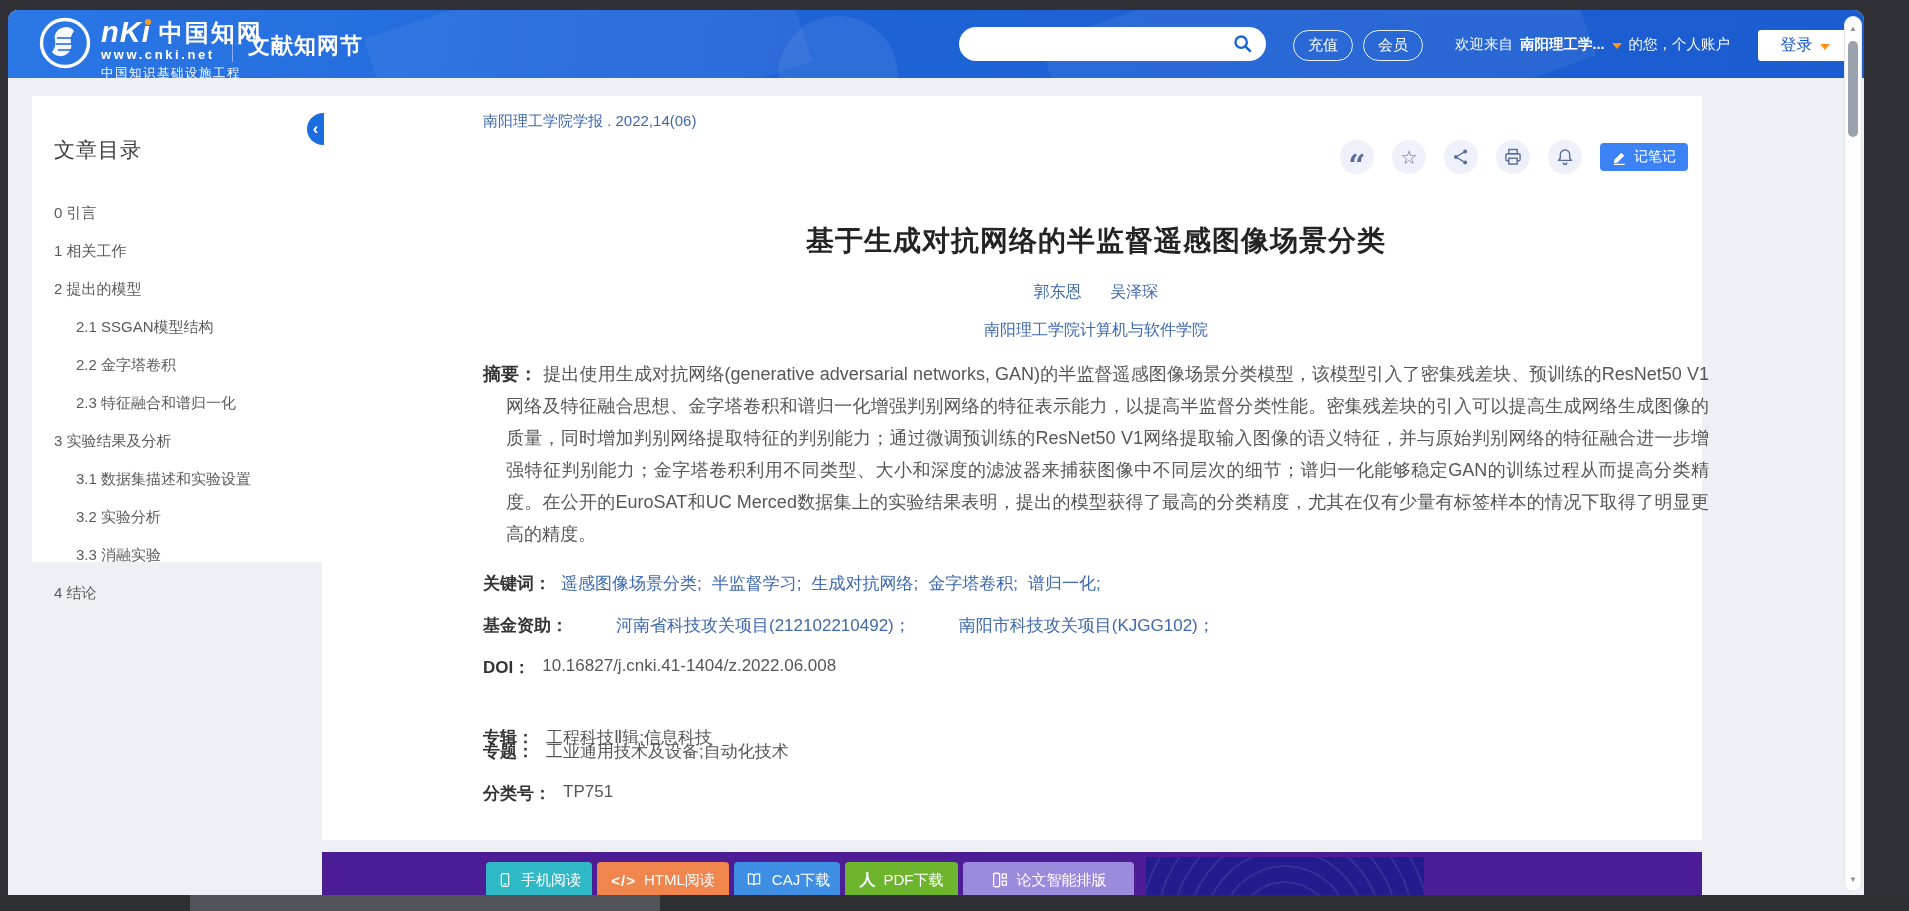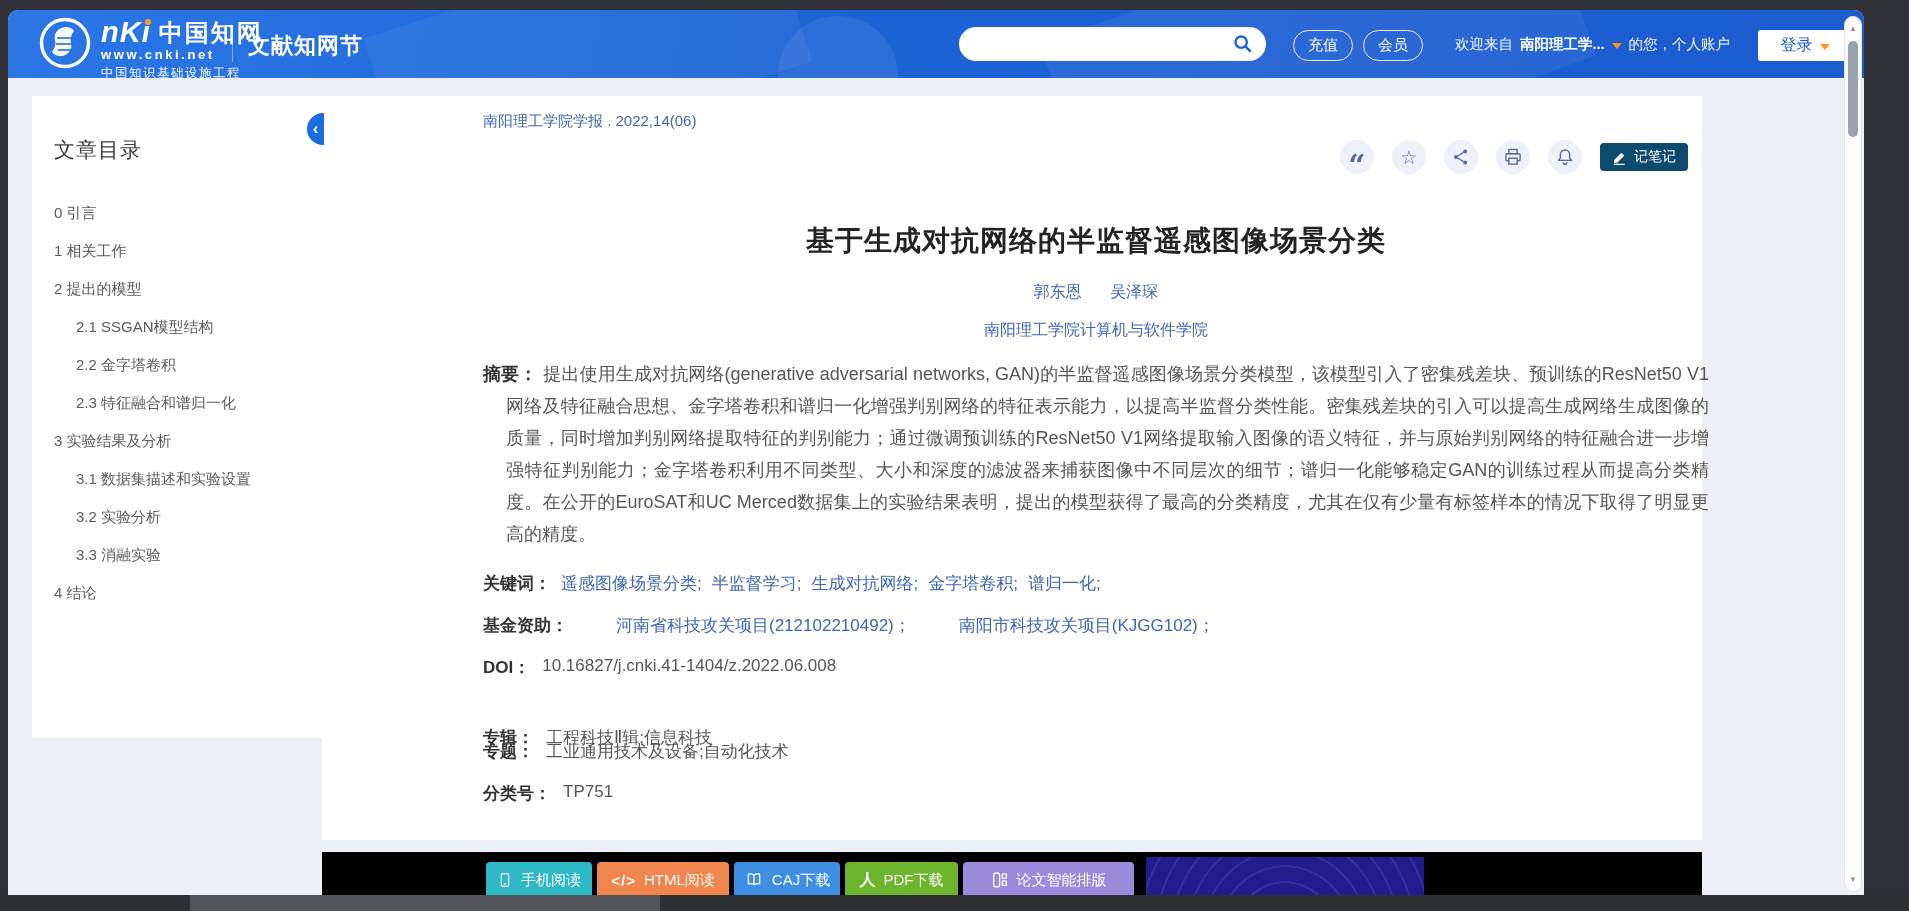--- a/index.html
+++ b/index.html
@@ -43,21 +43,21 @@
 
   .welcome { position:absolute; left:1447px; top:0; height:68px; display:flex; align-items:center; gap:7px;
              color:rgba(255,255,255,.95); font-size:14.5px; white-space:nowrap; }
   .welcome .org { font-weight:700; color:#fff; cursor:pointer; }
   .caret-down { width:0; height:0; border-left:5px solid transparent; border-right:5px solid transparent;
                 border-top:6px solid #ff9318; display:inline-block; margin-top:3px; }
   .login-btn { position:absolute; left:1750px; top:20px; width:94px; height:31px; background:#fff; border-radius:3px;
                display:flex; align-items:center; justify-content:center; gap:7px; color:#1757c5; font-size:16px; cursor:pointer; }
 
   
-  .toc-card { position:absolute; left:24px; top:86px; width:290px; height:642px; background:#fff; }
+  .toc-card { position:absolute; left:24px; top:86px; width:290px; height:466px; background:#fff; }
   .toc-title { margin:40px 0 0 22px; font-size:21px; color:#3c3c3c; letter-spacing:1px; }
   .toc-list { list-style:none; margin-top:30px; }
   .toc-list li { height:38px; line-height:38px; font-size:15px; color:#5a5a5a; padding-left:22px; cursor:pointer; overflow:hidden; white-space:nowrap; }
   .toc-list li.lvl2 { padding-left:44px; }
 
   .collapse-btn { position:absolute; left:299px; top:103px; width:17px; height:32px; background:#1a6ce0;
                   border-radius:16px 0 0 16px; color:#fff; display:flex; align-items:center; justify-content:center;
                   font-size:17px; font-weight:700; cursor:pointer; z-index:3; }
 
   
@@ -79,21 +79,21 @@
   .abstract { position:absolute; left:161px; top:262px; width:1226px; padding-left:23px; text-indent:-23px;
               font-size:18px; line-height:32px; color:#565656; text-align:justify; }
   .abstract b { color:#333; margin-right:6px; }
   .meta-row { position:absolute; left:161px; display:flex; gap:12px; font-size:17px; color:#565656; white-space:nowrap; }
   .meta-row b { color:#333; }
   .meta-row .blue { color:#3e68af; cursor:pointer; }
   .row-keywords { top:476px; gap:10px; } .row-funds { top:518px;gap:48px; } .row-doi { top:560px; }
   .row-album { top:630px; } .row-topic { top:644px; } .row-clc { top:686px; }
 
   
-  .footer-card { position:absolute; left:314px; top:842px; width:1380px; height:60px; background:#000000; }
+  .footer-card { position:absolute; left:314px; top:842px; width:1380px; height:60px; background:#4c1d95; }
   .action-btn { position:absolute; top:10px; height:36px; border-radius:4px; color:#fff; font-size:15px;
                 display:flex; align-items:center; justify-content:center; gap:8px; cursor:pointer; }
   .ab0 { left:164px; width:106px; } .ab1 { left:275px; width:132px; } .ab2 { left:412px; width:106px; }
   .ab3 { left:523px; width:113px; } .ab4 { left:641px; width:171px; }
   .code-glyph { font-weight:700; font-size:15px; letter-spacing:1px; }
   .pdf-glyph { font-weight:700; font-size:16px; }
   .ad-banner { position:absolute; left:824px; top:5px; width:278px; height:55px; background:#231c8e; overflow:hidden; cursor:pointer; }
   .ad-rings { position:absolute; inset:0;
       background:repeating-radial-gradient(circle at 50% 135%, rgba(255,255,255,.08) 0 2px, transparent 2px 16px); }
 
@@ -216,21 +216,21 @@
             <rect x="3.5" y="8" width="17" height="8.5" rx="1.5" fill="none" stroke="#5b6b9e" stroke-width="1.7"></rect>
             <rect x="7" y="13.5" width="10" height="7" fill="#eef1f9" stroke="#5b6b9e" stroke-width="1.7"></rect>
           </svg>
         </div>
         <div class="tool-circle">
           <svg width="20" height="20" viewBox="0 0 24 24">
             <path d="M12 3.5 a5.6 5.6 0 0 1 5.6 5.6 v4 l1.9 2.9 h-15 l1.9 -2.9 v-4 A5.6 5.6 0 0 1 12 3.5 z" fill="none" stroke="#5b6b9e" stroke-width="1.7"></path>
             <path d="M9.8 18.5 a2.2 2.2 0 0 0 4.4 0" fill="none" stroke="#5b6b9e" stroke-width="1.7"></path>
           </svg>
         </div>
-        <div class="note-btn" style="background-color: #0c4a6e; text-align: right;">
+        <div class="note-btn" style="background-color: #3b82f6; text-align: right;">
           <svg width="15" height="15" viewBox="0 0 16 16">
             <path d="M2.5 10.5 L10 3 L13 6 L5.5 13.5 L2.2 13.8 Z" fill="#ffffff"></path>
             <line x1="2" y1="15.4" x2="13.5" y2="15.4" stroke="#ffffff" stroke-width="1.4"></line>
           </svg>
           <span>记笔记</span>
         </div>
       </div>
 
       <h1 class="art-title">基于生成对抗网络的半监督遥感图像场景分类</h1>
 

